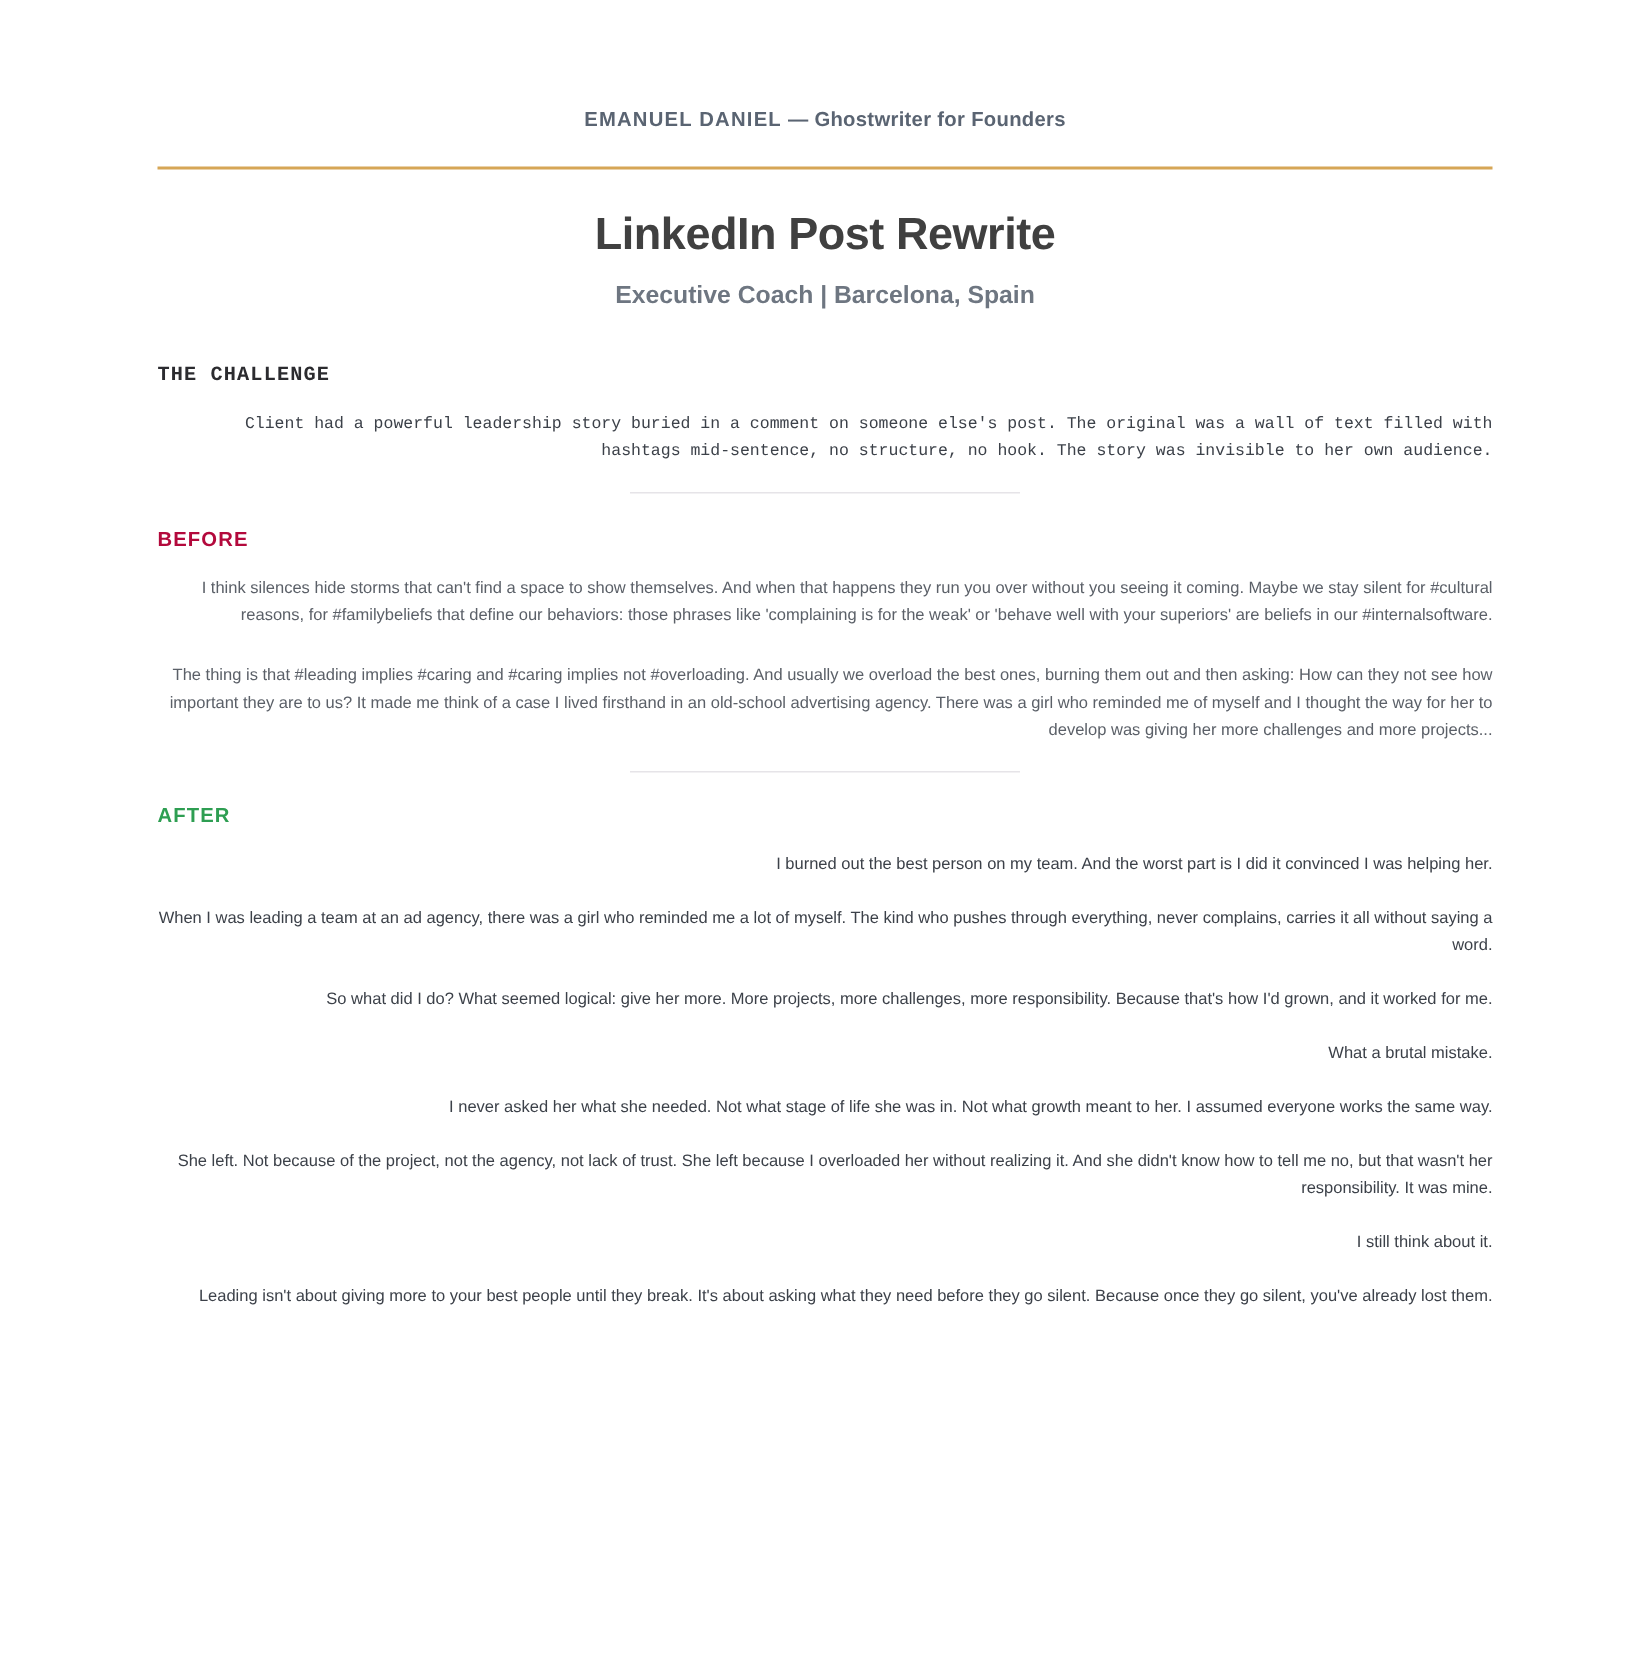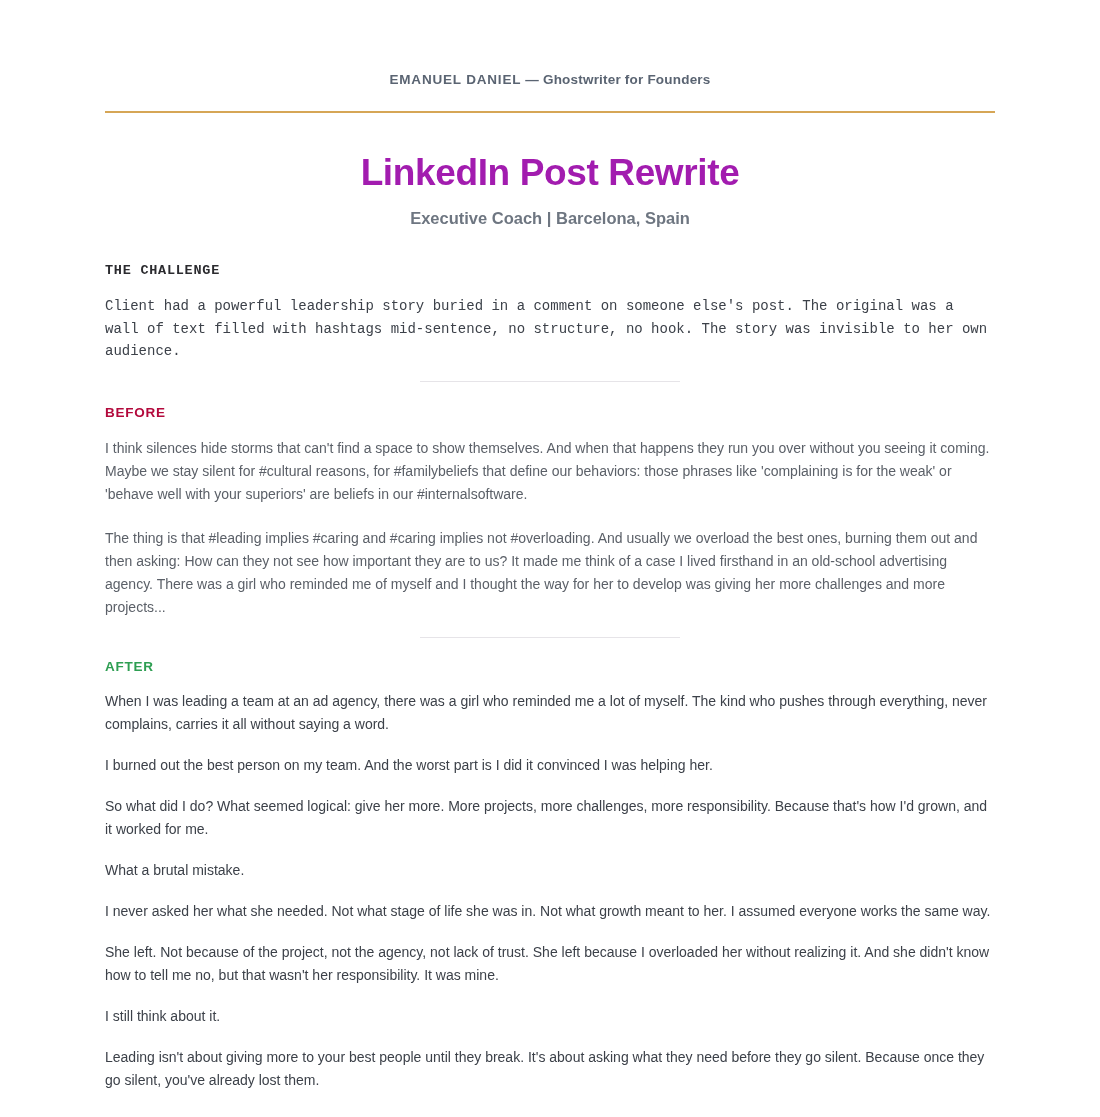--- a/index.html
+++ b/index.html
@@ -42,25 +42,25 @@
     margin: 23px 0 0 0;
     height: 0;
   }
 
   
   .title-block {
     text-align: center;
     padding-top: 26px;
   }
   .doc-title {
-    font-size: 37px;
+    font-size: 30px;
     font-weight: bold;
-    color: #a21caf;
+    color: #404040;
     letter-spacing: -0.01em;
-    margin: 12px;
+    margin: 0;
     line-height: 1.2;
   }
   .doc-subtitle {
     font-size: 16.5px;
     color: #6e7681;
     margin: 13px 0 0 0;
     line-height: 1.2;
     font-weight: bold;
   }
 
@@ -71,24 +71,25 @@
     letter-spacing: 0.055em;
     margin: 0;
     line-height: 1.2;
   }
   .label-challenge { color: #2b2b2f; }
   .label-before   { color: #b3093c; }
   .label-after    { color: #2e9e52; }
 
   
   .body-para {
-    font-size: 14px;
+    font-size: 11px;
     line-height: 1.64;
     color: #3c4149;
     margin: 15px 0 0 0;
+    text-align: right;
   }
   .body-para.italic {
     color: #5b6068;
   }
 
   .block-challenge { padding-top: 35px; font-family: Liberation Mono, monospace; }
   .block-before    { padding-top: 0; }
   .block-after     { padding-top: 0; }
 
   .before-para + .before-para { margin-top: 22px; }
@@ -134,22 +135,22 @@
     <p class="section-label label-before">BEFORE</p>
     <p class="body-para italic before-para">I think silences hide storms that can't find a space to show themselves. And when that happens they run you over without you seeing it coming. Maybe we stay silent for #cultural reasons, for #familybeliefs that define our behaviors: those phrases like 'complaining is for the weak' or 'behave well with your superiors' are beliefs in our #internalsoftware.</p>
     <p class="body-para italic before-para">The thing is that #leading implies #caring and #caring implies not #overloading. And usually we overload the best ones, burning them out and then asking: How can they not see how important they are to us? It made me think of a case I lived firsthand in an old-school advertising agency. There was a girl who reminded me of myself and I thought the way for her to develop was giving her more challenges and more projects...</p>
   </div>
 
   <hr class="rule-soft">
   <div class="spacer-after-label"></div>
 
   <div class="block-after">
     <p class="section-label label-after">AFTER</p>
+    <p class="body-para after-para">I burned out the best person on my team. And the worst part is I did it convinced I was helping her.</p>
     <p class="body-para after-para">When I was leading a team at an ad agency, there was a girl who reminded me a lot of myself. The kind who pushes through everything, never complains, carries it all without saying a word.</p>
-    <p class="body-para after-para">I burned out the best person on my team. And the worst part is I did it convinced I was helping her.</p>
     <p class="body-para after-para">So what did I do? What seemed logical: give her more. More projects, more challenges, more responsibility. Because that's how I'd grown, and it worked for me.</p>
     <p class="body-para after-para">What a brutal mistake.</p>
     <p class="body-para after-para">I never asked her what she needed. Not what stage of life she was in. Not what growth meant to her. I assumed everyone works the same way.</p>
     <p class="body-para after-para">She left. Not because of the project, not the agency, not lack of trust. She left because I overloaded her without realizing it. And she didn't know how to tell me no, but that wasn't her responsibility. It was mine.</p>
     <p class="body-para after-para">I still think about it.</p>
     <p class="body-para after-para">Leading isn't about giving more to your best people until they break. It's about asking what they need before they go silent. Because once they go silent, you've already lost them.</p>
   </div>
 
 </div>
 

